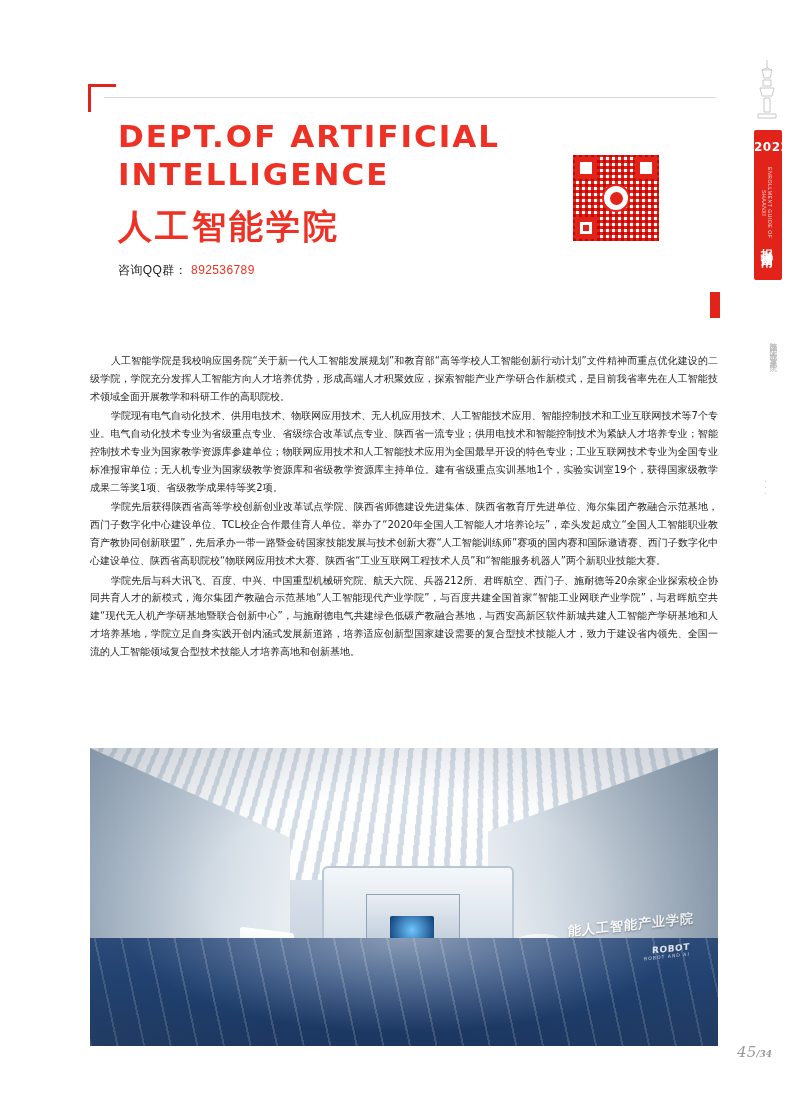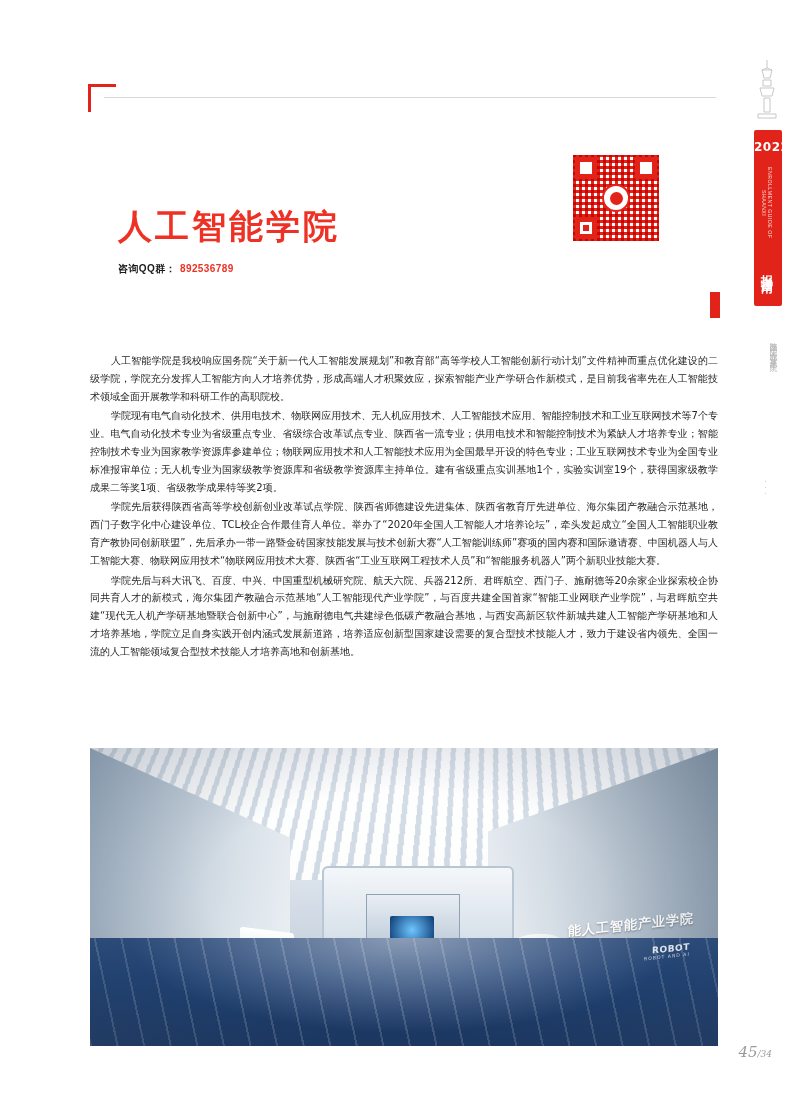--- a/index.html
+++ b/index.html
@@ -67,22 +67,22 @@
     font-family: "DejaVu Sans", sans-serif;
     font-weight: bold;
     font-size: 34px;
     letter-spacing: 3px;
     text-align: center;
   }
   .qq-line {
     position: absolute;
     left: 118px;
     top: 262px;
-    font-size: 10px;
-    font-weight: bold;
+    font-size: 12px;
+    font-weight: normal;
     color: #1a1a1a;
     letter-spacing: .4px;
   }
   .qq-line .num {
     color: #ee3124;
     margin-left: 4px;
   }
 
   
   .qr-wrap {
@@ -147,21 +147,21 @@
     border-radius: 50%;
     background: #e2231a;
   }
 
   
   .side-tab {
     position: absolute;
     right: 24px;
     top: 130px;
     width: 28px;
-    height: 176px;
+    height: 150px;
     background: #e2231a;
     border-radius: 2px;
   }
   .side-tab-year {
     position: absolute;
     top: 10px;
     left: 0; right: 0;
     text-align: center;
     color: #ffffff;
     font-family: "DejaVu Sans", sans-serif;
@@ -384,20 +384,21 @@
     position: absolute;
     right: 34px;
     bottom: 38px;
     color: #9a9a9a;
     font-family: "DejaVu Serif", serif;
     font-style: italic;
     font-size: 15px;
   }
   .page-number .total {
     font-size: 9px;
+    font-weight: bold;
   }
 </style>
 </head>
 <body>
 
 <div class="page">
 
   <div class="corner-mark corner-tl-v"></div>
   <div class="corner-mark corner-tl-h"></div>
   <div class="thin-rule"></div>
@@ -408,20 +409,24 @@
       <path d="M17 2 L17 10"></path>
       <path d="M12 12 L22 12 L20 20 L14 20 Z"></path>
       <path d="M13 22 L21 22 L21 28 L13 28 Z"></path>
       <path d="M10 30 L24 30 L22 38 L12 38 Z"></path>
       <path d="M14 40 L20 40 L20 54 L14 54 Z"></path>
       <path d="M8 56 L26 56 L26 60 L8 60 Z"></path>
       <path d="M17 10 L12 12 M17 10 L22 12"></path>
     </g>
   </svg>
 
+  <div class="headline-en">
+    <div>DEPT.OF ARTIFICIAL</div>
+    <div>INTELLIGENCE</div>
+  </div>
   <div class="headline-cn">人工智能学院</div>
   <div class="qq-line">
     <span>咨询QQ群：</span><span class="num">892536789</span>
   </div>
 
   <div class="qr-wrap">
     <div class="qr-canvas">
       <div class="qr-eye-bl"></div>
       <div class="qr-center">
         <div class="qr-center-dot"></div>
@@ -433,21 +438,21 @@
     <div class="side-tab-year">2022</div>
     <div class="side-tab-en">ENROLLMENT GUIDE OF SHAANXI</div>
     <div class="side-tab-cn">报考指南</div>
   </div>
   <div class="side-label-vertical">陕西国防工业职业技术学院</div>
   <div class="side-dots">···</div>
 
   <div class="body-copy">
     <p>人工智能学院是我校响应国务院“关于新一代人工智能发展规划”和教育部“高等学校人工智能创新行动计划”文件精神而重点优化建设的二级学院，学院充分发挥人工智能方向人才培养优势，形成高端人才积聚效应，探索智能产业产学研合作新模式，是目前我省率先在人工智能技术领域全面开展教学和科研工作的高职院校。</p>
     <p>学院现有电气自动化技术、供用电技术、物联网应用技术、无人机应用技术、人工智能技术应用、智能控制技术和工业互联网技术等7个专业。电气自动化技术专业为省级重点专业、省级综合改革试点专业、陕西省一流专业；供用电技术和智能控制技术为紧缺人才培养专业；智能控制技术专业为国家教学资源库参建单位；物联网应用技术和人工智能技术应用为全国最早开设的特色专业；工业互联网技术专业为全国专业标准报审单位；无人机专业为国家级教学资源库和省级教学资源库主持单位。建有省级重点实训基地1个，实验实训室19个，获得国家级教学成果二等奖1项、省级教学成果特等奖2项。</p>
-    <p>学院先后获得陕西省高等学校创新创业改革试点学院、陕西省师德建设先进集体、陕西省教育厅先进单位、海尔集团产教融合示范基地，西门子数字化中心建设单位、TCL校企合作最佳育人单位。举办了“2020年全国人工智能人才培养论坛”，牵头发起成立“全国人工智能职业教育产教协同创新联盟”，先后承办一带一路暨金砖国家技能发展与技术创新大赛“人工智能训练师”赛项的国内赛和国际邀请赛、中国机器人与人工智能大赛、物联网应用技术“物联网应用技术大赛、陕西省“工业互联网工程技术人员”和“智能服务机器人”两个新职业技能大赛。</p>
+    <p>学院先后获得陕西省高等学校创新创业改革试点学院、陕西省师德建设先进集体、陕西省教育厅先进单位、海尔集团产教融合示范基地，西门子数字化中心建设单位、TCL校企合作最佳育人单位。举办了“2020年全国人工智能人才培养论坛”，牵头发起成立“全国人工智能职业教育产教协同创新联盟”，先后承办一带一路暨金砖国家技能发展与技术创新大赛“人工智能训练师”赛项的国内赛和国际邀请赛、西门子数字化中心建设单位、陕西省高职院校“物联网应用技术大赛、陕西省“工业互联网工程技术人员”和“智能服务机器人”两个新职业技能大赛。</p>
     <p>学院先后与科大讯飞、百度、中兴、中国重型机械研究院、航天六院、兵器212所、君晖航空、西门子、施耐德等20余家企业探索校企协同共育人才的新模式，海尔集团产教融合示范基地“人工智能现代产业学院”，与百度共建全国首家“智能工业网联产业学院”，与君晖航空共建“现代无人机产学研基地暨联合创新中心”，与施耐德电气共建绿色低碳产教融合基地，与西安高新区软件新城共建人工智能产学研基地和人才培养基地，学院立足自身实践开创内涵式发展新道路，培养适应创新型国家建设需要的复合型技术技能人才，致力于建设省内领先、全国一流的人工智能领域复合型技术技能人才培养高地和创新基地。</p>
   </div>
 
   <div class="photo">
     <div class="ph-sky"></div>
     <div class="ph-ceiling"></div>
     <div class="ph-wall-left"></div>
     <div class="ph-wall-right"></div>
     <div class="ph-center-room"></div>
     <div class="ph-door"></div>

